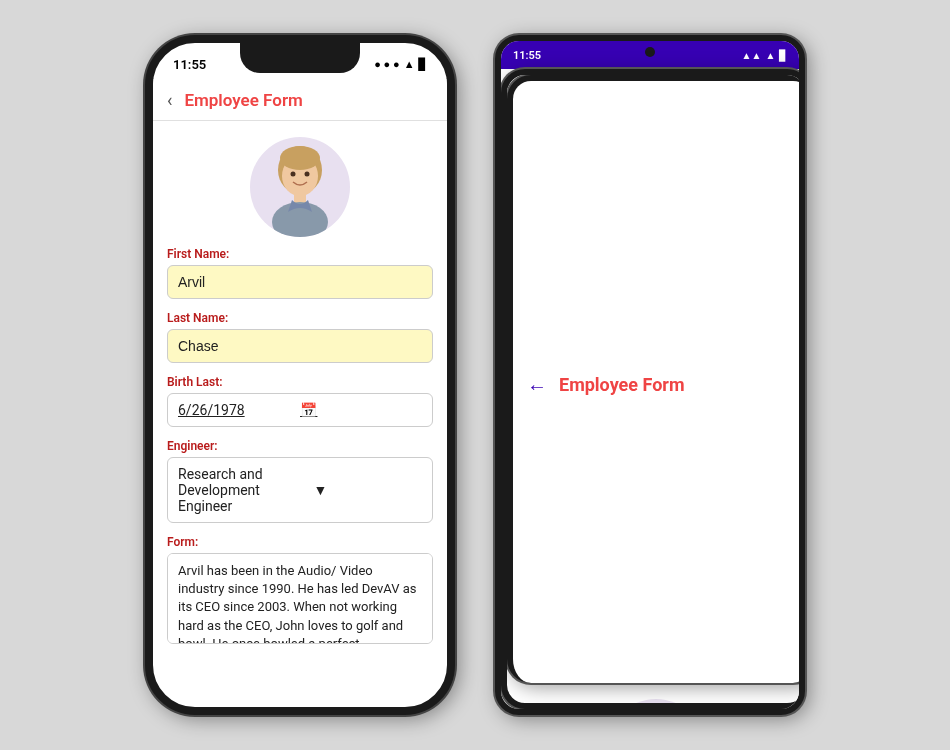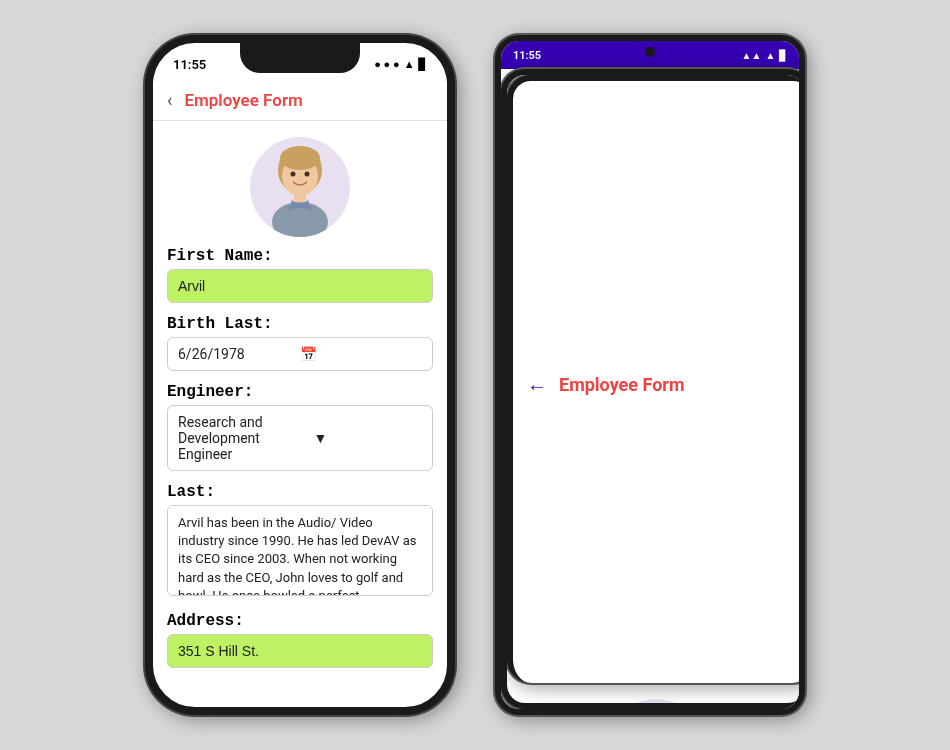--- a/index.html
+++ b/index.html
@@ -187,52 +187,52 @@
       width: 85px;
       height: 95px;
     }
 
     
     .form-group {
       margin-bottom: 12px;
     }
 
     .form-label {
-      font-size: 16px;
+      font-size: 12px;
       font-weight: 600;
-      color: #000000;
+      color: #b91c1c;
       margin-bottom: 4px;
       display: block;
-      font-family: Liberation Mono, monospace;
     }
 
     .form-input {
       width: 100%;
       border: 1px solid #ccc;
       border-radius: 6px;
       padding: 8px 10px;
       font-size: 14px;
       color: #222;
-      background: #bef264;
+      background: #fef9c3;
       outline: none;
     }
 
     .form-input-date {
       display: flex;
       align-items: center;
       border: 1px solid #ccc;
       border-radius: 6px;
       padding: 8px 10px;
       background: #fff;
     }
 
     .form-input-date span {
       flex: 1;
       font-size: 14px;
       color: #222;
+      text-decoration: underline;
     }
 
     .cal-icon {
       font-size: 16px;
       color: #555;
     }
 
     .form-select {
       display: flex;
       align-items: center;
@@ -358,46 +358,46 @@
             </svg>
           </div>
         </div>
       </div>
 
       <div class="form-group">
         <label class="form-label">First Name:</label>
         <input class="form-input" type="text" value="Arvil" style="">
       </div>
 
+      <div class="form-group">
+        <label class="form-label">Last Name:</label>
+        <input class="form-input" type="text" value="Chase" style="">
+      </div>
 
       <div class="form-group">
         <label class="form-label">Birth Last:</label>
         <div class="form-input-date">
           <span>6/26/1978</span>
           <span class="cal-icon">📅</span>
         </div>
       </div>
 
       <div class="form-group">
         <label class="form-label">Engineer:</label>
         <div class="form-select">
           <span>Research and Development Engineer</span>
           <span class="dropdown-arrow">▼</span>
         </div>
       </div>
 
       <div class="form-group">
-        <label class="form-label">Last:</label>
+        <label class="form-label">Form:</label>
         <textarea class="form-textarea" rows="4" style="">Arvil has been in the Audio/ Video industry since 1990. He has led DevAV as its CEO since 2003. When not working hard as the CEO, John loves to golf and bowl. He once bowled a perfect</textarea>
       </div>
 
-      <div class="form-group">
-        <label class="form-label">Address:</label>
-        <input class="form-input" type="text" value="351 S Hill St." style="">
-      </div>
     </div>
   </div>
 </div>
 
 <div class="android">
   <div class="android-status-bar">
     <span>11:55</span>
     <div class="android-camera-dot"></div>
     <div class="android-status-icons">
       <span>▲▲</span>

